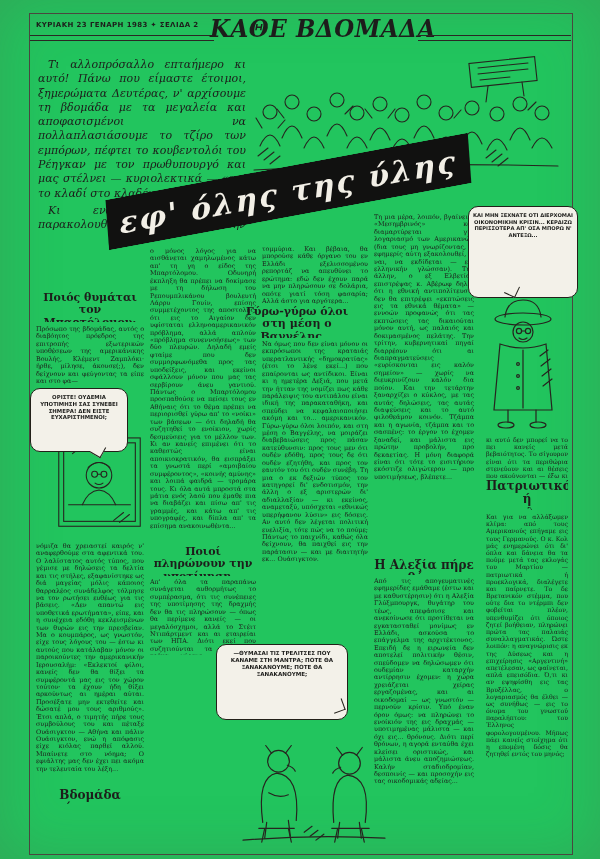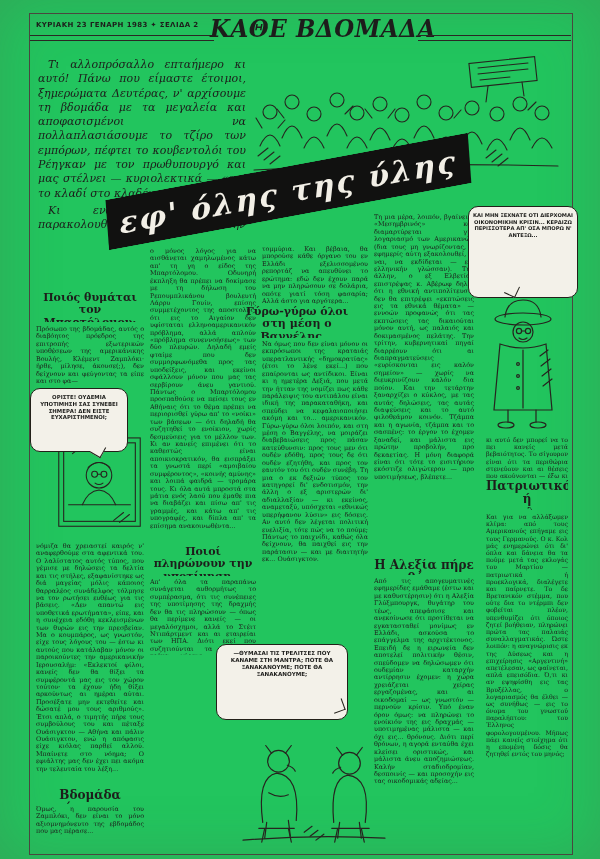--- a/index.html
+++ b/index.html
@@ -116,21 +116,20 @@
           <path d="M30,72 Q36,58 47,57 Q58,58 64,72"></path>
           <path d="M14,16 l10,-8 M20,20 l10,-8"></path>
           <path d="M62,88 l10,-8 M68,90 l10,-8"></path>
         </g>
       </svg>
     </div>
   </div>
 
   <div class="abs tx" style="left:36px;top:543px;width:108px;height:244px;">νόμιζα θα χρειαστεί καιρός ν' αναφερθούμε στα αφεντικά του. Ο λαλίστατος αυτός τύπος, που γέμισε με δηλώσεις τα δελτία και τις στήλες, εξαφανίστηκε ως διά μαγείας μόλις κάποιος θαρραλέος συνάδελφος τόλμησε να τον ρωτήσει ευθέως για τις βάσεις. «Δεν απαντώ εις υποθετικά ερωτήματα», είπε, και η συνέχεια εδόθη κεκλεισμένων των θυρών εις την πρεσβείαν. Μα ο κουμπάρος, ως γνωστόν, είχε τους λόγους του — έστω κι αυτούς που κατάλαβαν μόνον οι παροικούντες την αμερικανικήν Ιερουσαλήμ: «Εκλεκτοί φίλοι, κανείς δεν θα θίξει τα συμφέροντά μας εις τον χώρον τούτον· τα έχουν ήδη θίξει αρκούντως αι ημέραι αύται. Προσέξατε μην εκτεθείτε και δώσατέ μου τους αριθμούς». Έτσι απλά, ο τιμητής πήρε τους συμβούλους του και πέταξε Ουάσιγκτον — Αθήνα και πάλιν Ουάσιγκτον, ενώ η απόφασις είχε κιόλας παρθεί αλλού. Μπαίνετε στο νόημα; Ο εφιάλτης μας δεν έχει πει ακόμα την τελευταία του λέξη...</div>
   <div class="abs hl small" style="left:36px;top:789px;width:108px;height:15px;">Βδομάδα έργον...</div>
-  <div class="abs tx" style="left:36px;top:806px;width:108px;height:44px;">Όμως, η παρουσία του Ζαμπλόκι, δεν είναι το μόνο αξιομνημόνευτο της εβδομάδος που μας πέρασε...</div>
 
   <div class="abs tx" style="left:150px;top:248px;width:106px;height:296px;">ο μόνος λόγος για να αισθάνεται χαμηλωμένος κάτω απ' τη γη ο είδος της Μπαρτόλομου. Οδυνηρή έκπληξη θα πρέπει να δοκίμασε με τη δήλωση του Ρεπουμπλικάνου βουλευτή Λάρρυ Γουίν, επίσης συμμετέχοντος της αποστολής, ότι εις το Αιγαίον δεν υφίσταται ελληνοαμερικανικόν πρόβλημα, αλλά απλούν «πρόβλημα συνεννοήσεως» των δύο πλευρών. Δηλαδή εμείς φταίμε που δεν συμμορφωνόμεθα προς τας υποδείξεις, και εκείνοι σφάλλουν μόνον που μας τας σερβίρουν άνευ γαντιού. Πάντως ο Μπαρτόλομου προσπαθούσε να πείσει τους εν Αθήναις ότι το θέμα πρέπει να περιορισθεί γύρω απ' το «νοίκι» των βάσεων — ότι δηλαδή θα συζητηθεί το ενοίκιον, χωρίς δεσμεύσεις για το μέλλον των. Κι αν κανείς επιμένει ότι το καθεστώς είναι αποικιοκρατικόν, θα εισπράξει τα γνωστά περί «αμοιβαίου συμφέροντος», «κοινής αμύνης» και λοιπά φαιδρά — τρομάρα τους. Κι όλα αυτά μπροστά στα μάτια ενός λαού που έμαθε πια να διαβάζει και πίσω απ' τις γραμμές, και κάτω απ' τις υπογραφές, και δίπλα απ' τα επίσημα ανακοινωθέντα...</div>
   <div class="abs hl" style="left:150px;top:546px;width:106px;height:30px;">Ποιοί πληρώνουν την υποτίμηση...</div>
   <div class="abs tx" style="left:150px;top:579px;width:106px;height:76px;">Απ' όλα τα παραπάνω συνάγεται αυθορμήτως το συμπέρασμα, ότι τις συνέπειες της υποτίμησης της δραχμής δεν θα τις πληρώσουν — όπως θα περίμενε κανείς — οι μεγαλόσχημοι, αλλά το Στέιτ Ντιπάρτμεντ και αι εταιρείαι των ΗΠΑ. Διότι εκεί που συζητιούνται τα υπόλοιπα, τρέχα γύρευε· κάπου 71 δισεκατομμύρια δρόμους, τιμής και τόκους μας είπαν, μέχρι τις 85, περίπου, δισεκα—</div>
 
   <div class="abs cartoon" style="left:212px;top:638px;width:186px;height:214px;">
     <div class="bubble" style="left:4px;top:6px;width:122px;height:64px;font-size:5.6px;">—ΘΥΜΑΣΑΙ ΤΙΣ ΤΡΕΛΙΤΣΕΣ ΠΟΥ ΚΑΝΑΜΕ ΣΤΗ ΜΑΝΤΡΑ; ΠΟΤΕ ΘΑ ΞΑΝΑΚΑΝΟΥΜΕ; ΠΟΤΕ ΘΑ ΞΑΝΑΚΑΝΟΥΜΕ;</div>
     <span class="tail" style="left:120px;top:62px;transform:rotate(-20deg);"></span>
     <div style="position:absolute;left:26px;top:74px;">
       <svg viewBox="0 0 152 140" width="152" height="138">

